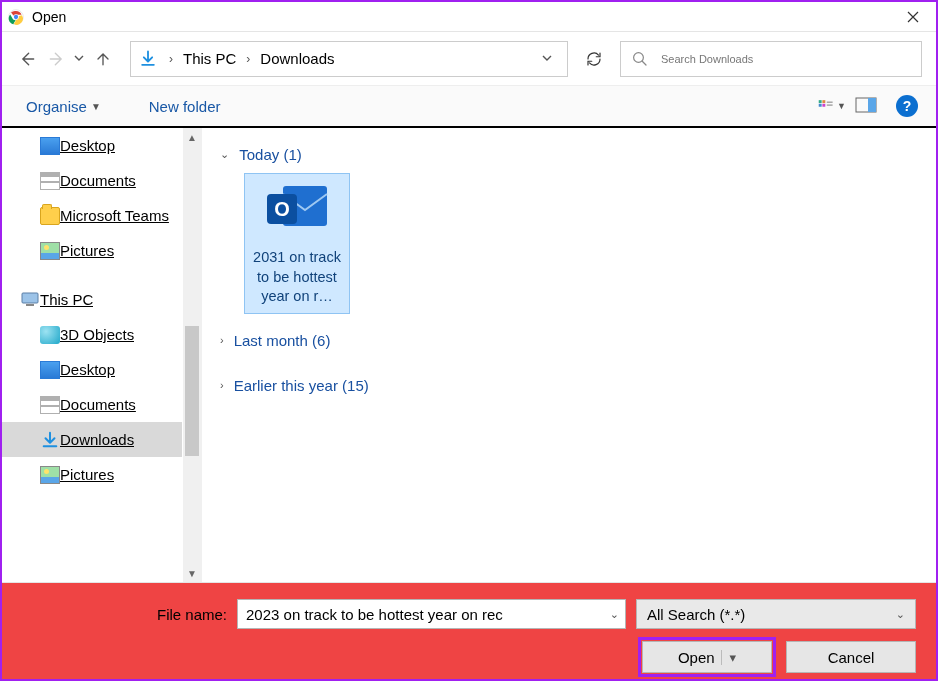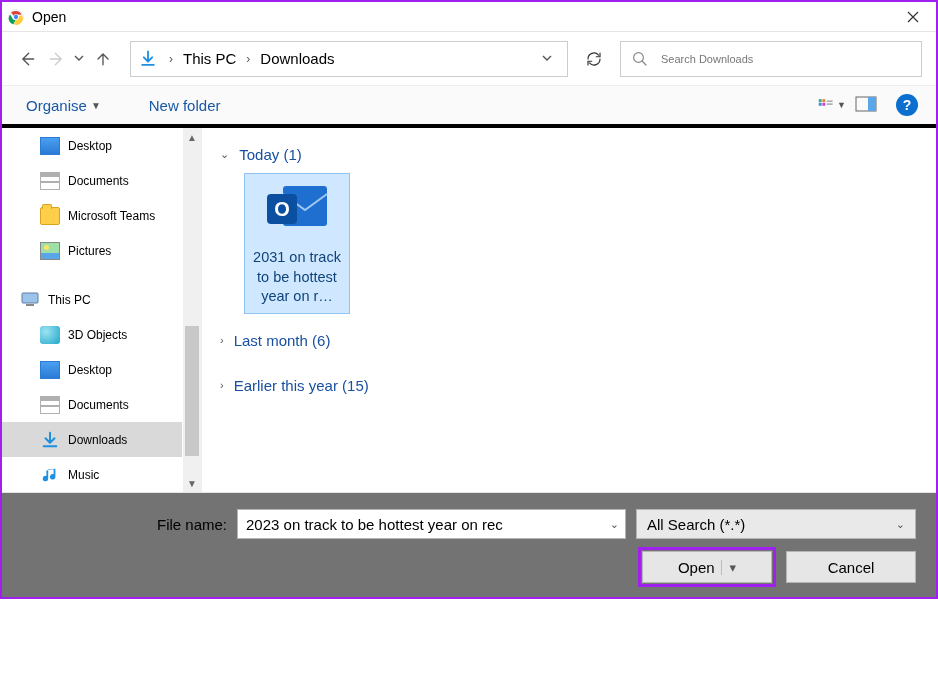--- a/index.html
+++ b/index.html
@@ -5,21 +5,21 @@
   * { box-sizing: border-box; }
   body {
     margin: 0;
     font-family: "Segoe UI", Arial, sans-serif;
     font-size: 15px;
     background: #fff;
     color: #000;
   }
   .window {
     width: 938px;
-    height: 599px;
+    height: 681px;
     border: 2px solid #a020f0;
     background: #fff;
     display: flex;
     flex-direction: column;
     position: relative;
   }
   
   .titlebar {
     height: 30px;
     display: flex;
@@ -95,21 +95,21 @@
   }
   .searchbox input::placeholder { color:#777; }
 
   
   .toolbarrow {
     height: 42px;
     display:flex;
     align-items:center;
     padding: 0 18px;
     background:#fafafa;
-    border-bottom:4px solid #000000;
+    border-bottom:2px solid #000000;
   }
   .tool-link {
     color:#1958a6;
     font-size:15px;
     display:flex; align-items:center; gap:4px;
     padding: 4px 6px;
     cursor:default;
   }
   .tool-gap { width: 36px; }
   .tool-spacer { flex:1; }
@@ -142,24 +142,24 @@
     overflow:hidden;
     border-right:1px solid #f0f0f0;
   }
   .sidebar-inner {
     position:absolute; left:0; top:0; width:180px;
   }
   .sb-item {
     display:flex; align-items:center;
     height: 35px;
     padding-left: 38px;
-    gap:8px;
-    font-size:12px;
+    font-size:15px;
     white-space:nowrap;
     overflow:hidden;
+    text-decoration:underline;
   }
   .sb-item.l1 { padding-left: 18px; }
   .sb-item.selected { background:#d9d9d9; }
   .sb-ico { width:20px; height:18px; flex-shrink:0; }
   .sb-label { overflow:hidden; text-overflow:ellipsis; }
   .sb-sep { height:14px; }
   .sb-scroll {
     position:absolute; right:0; top:0; width:18px; height:100%;
     background:#f0f0f0;
     display:flex; flex-direction:column; align-items:center;
@@ -202,22 +202,22 @@
   }
   .file-tile .fname {
     color:#10427a;
     font-size:14.5px;
     line-height:1.35;
     word-break:break-word;
   }
 
   
   .bottom {
-    background:#737373;
-    padding: 16px 20px 14px 20px;
+    background:#ef4444;
+    padding: 16px 20px 6px 20px;
   }
   .fn-row {
     display:flex; align-items:center; gap:10px;
     margin-bottom: 12px;
   }
   .fn-label { font-size:15px; white-space:nowrap; margin-left:135px; }
   .fn-input {
     flex:1; height:30px;
     border:1px solid #b5b5b5;
     background:#fff;
@@ -413,26 +413,20 @@
             <span class="sb-label">Documents</span>
           </div>
           <div class="sb-item selected">
             <svg class="sb-ico" viewBox="0 0 20 20">
               <path d="M10 2v10M5 8l5 5 5-5" stroke="#1e90e0" stroke-width="2.2" fill="none" stroke-linecap="round" stroke-linejoin="round"></path>
               <path d="M3 17h14" stroke="#1e90e0" stroke-width="2.2" stroke-linecap="round"></path>
             </svg>
             <span class="sb-label">Downloads</span>
           </div>
           <div class="sb-item">
-            <svg class="sb-ico" viewBox="0 0 20 20">
-              <path d="M8 4v10a3 3 0 1 1-2-2.8V5l10-2v9a3 3 0 1 1-2-2.8V3z" fill="#1e90e0"></path>
-            </svg>
-            <span class="sb-label">Music</span>
-          </div>
-          <div class="sb-item">
             <div class="sb-ico ico-pic"></div>
             <span class="sb-label">Pictures</span>
           </div>
         </div>
       <div class="sb-scroll">
         <div class="arrow">▲</div>
         <div class="track">
             <div class="thumb"></div>
           </div>
         <div class="arrow">▼</div>

